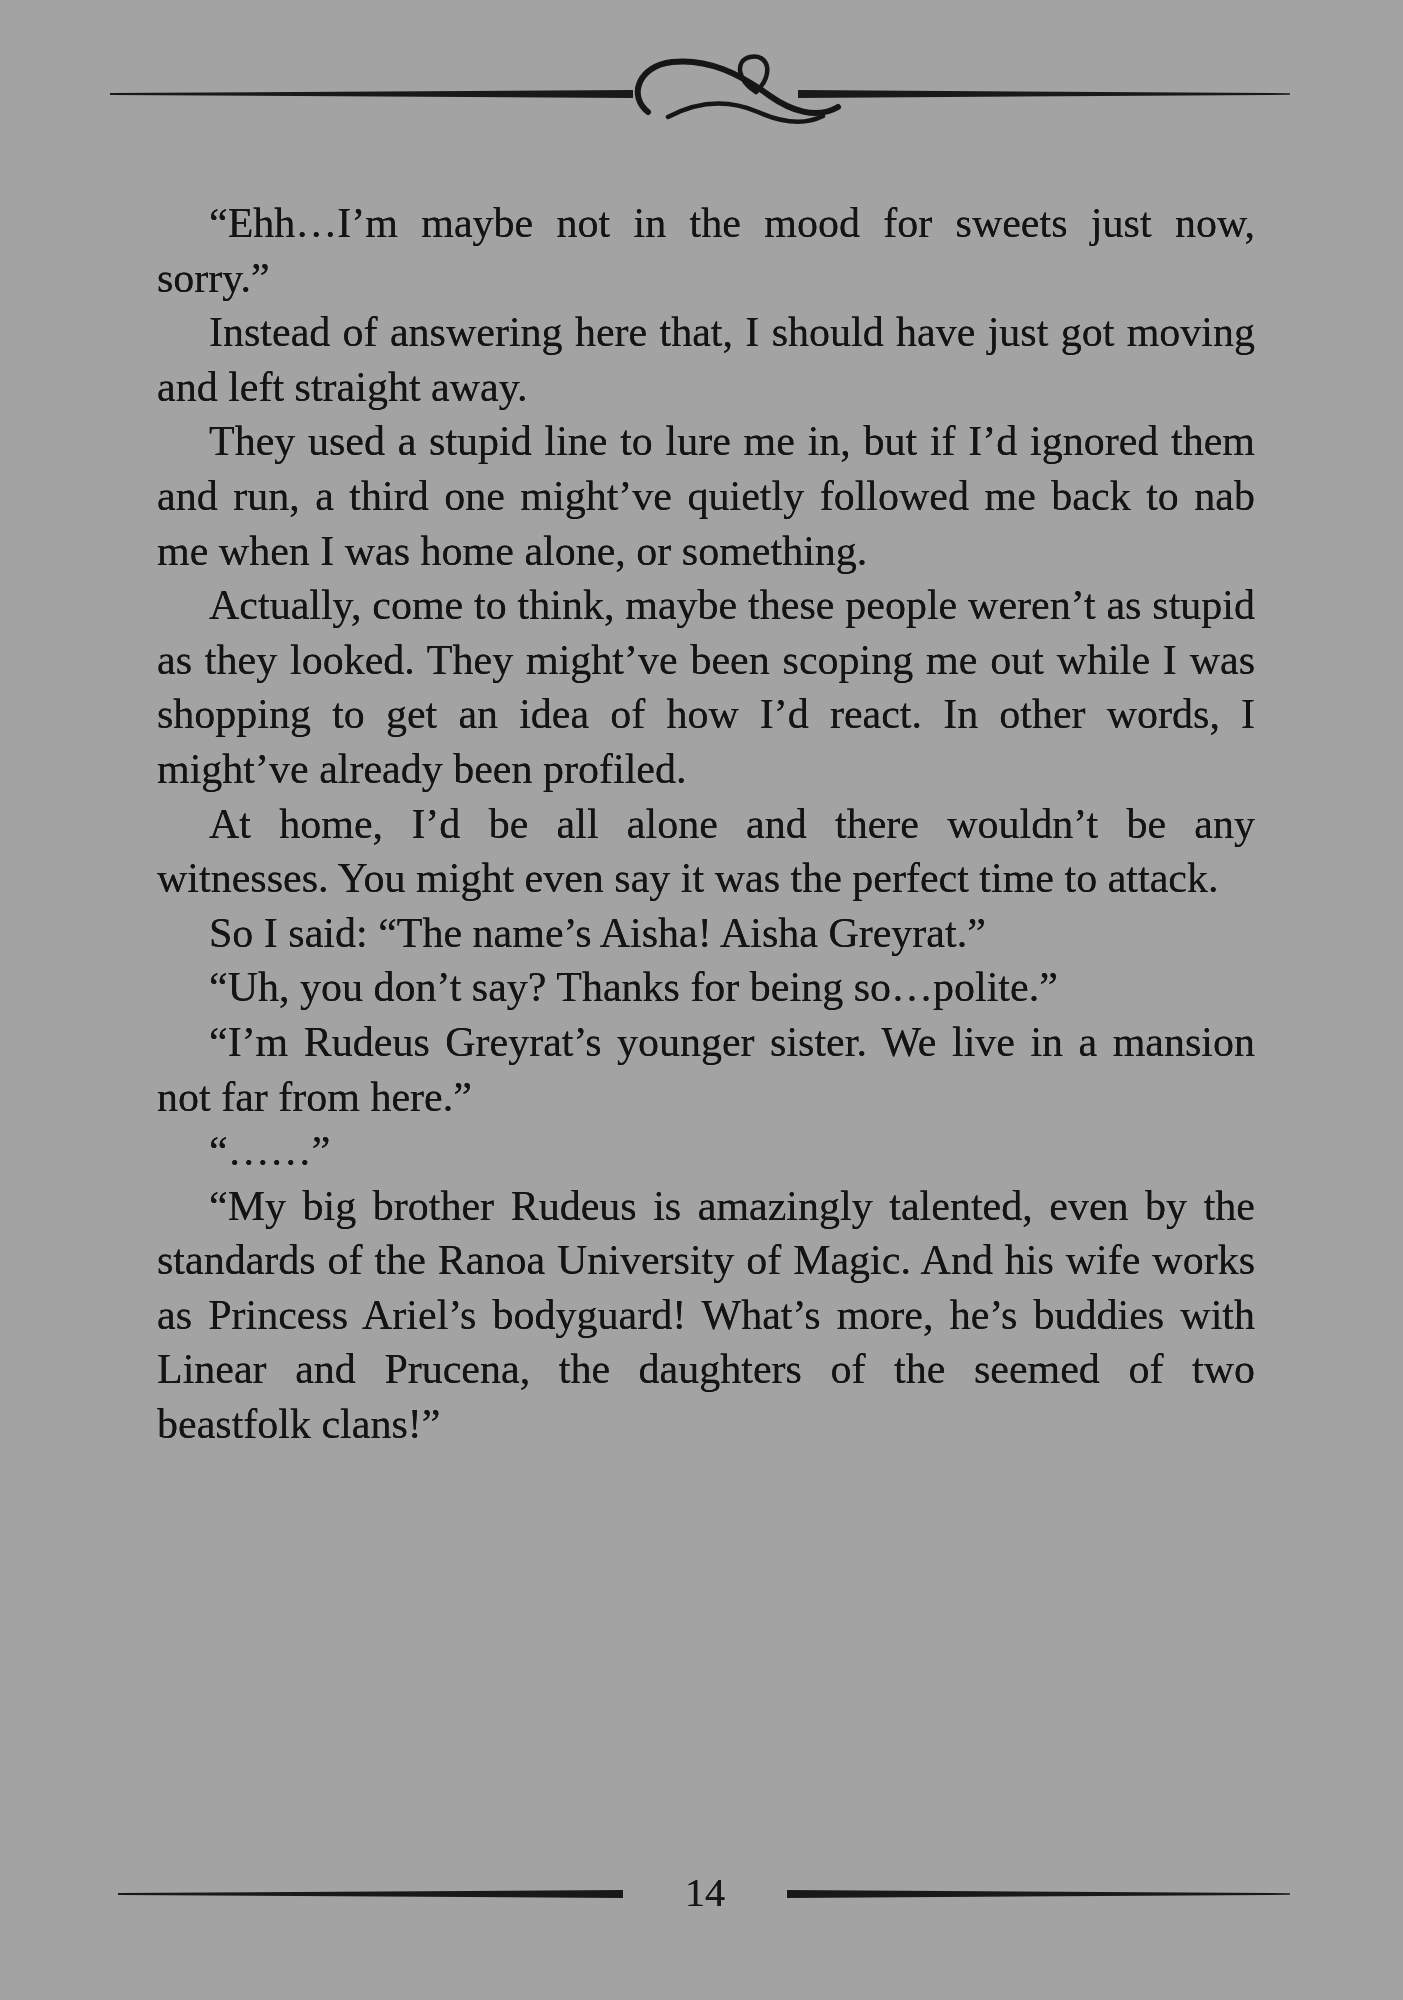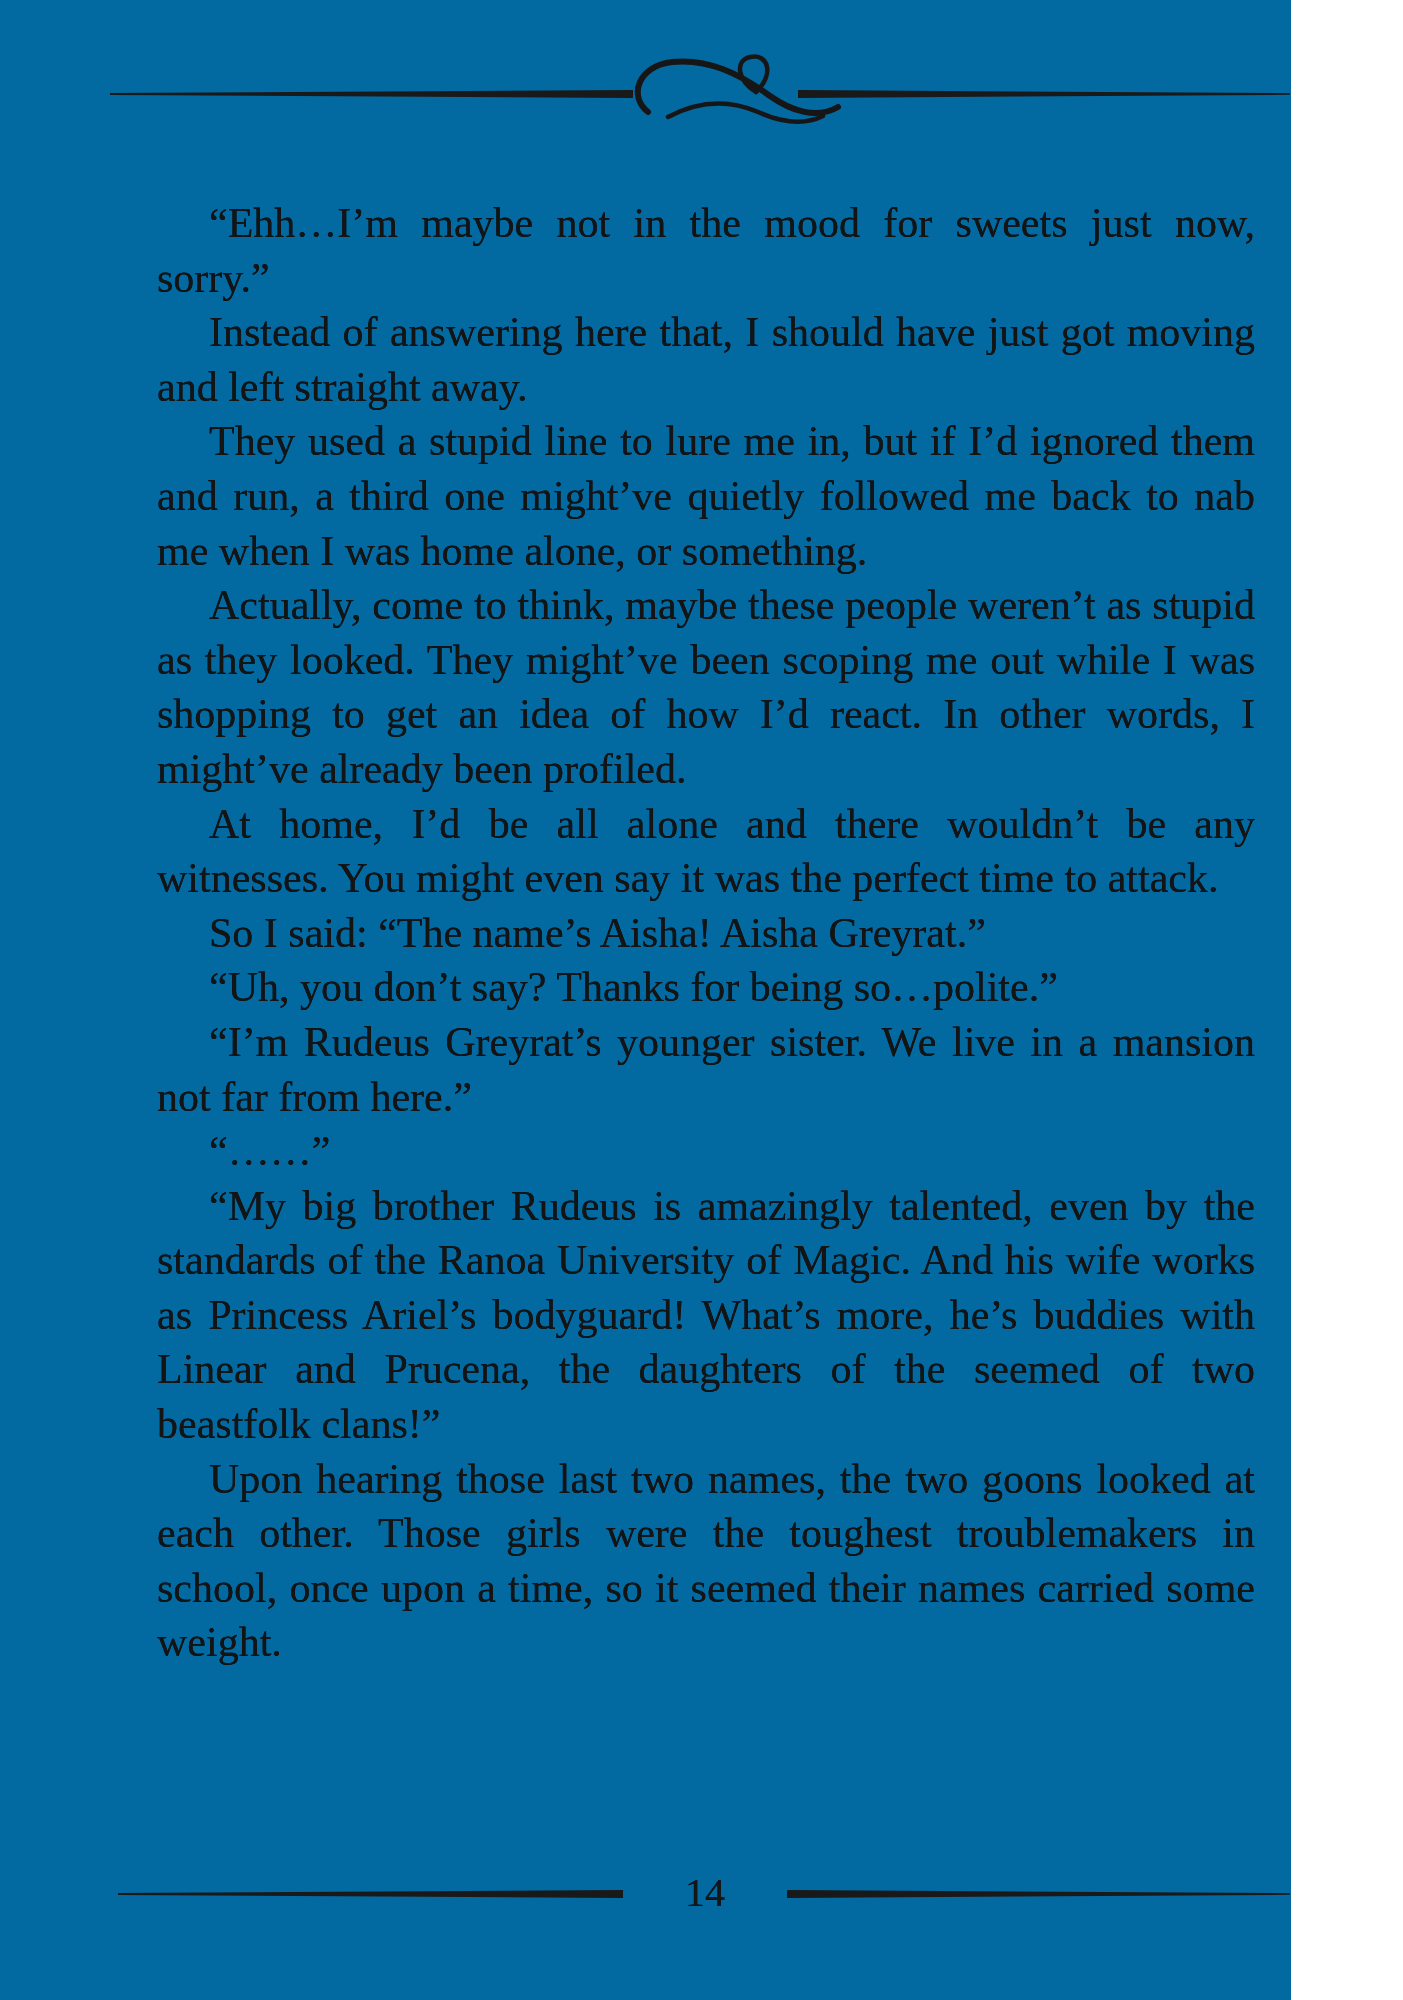--- a/index.html
+++ b/index.html
@@ -2,23 +2,23 @@
 <html><head>
 <meta charset="utf-8">
 <style>
   html, body {
     margin: 0;
     padding: 0;
     background: #ffffff;
   }
   .page {
     position: relative;
-    width: 1291px;
+    width: 1403px;
     height: 2000px;
-    background: #0369a1;
+    background: #a3a3a3;
     overflow: hidden;
     font-family: "Liberation Serif", "DejaVu Serif", serif;
     color: #141414;
   }
 
   
   .header-ornament {
     position: absolute;
     left: 110px;
     top: 52px;
@@ -112,21 +112,20 @@
       <p>“Ehh…I’m maybe not in the mood for sweets just now, sorry.”</p>
       <p>Instead of answering here that, I should have just got moving and left straight away.</p>
       <p>They used a stupid line to lure me in, but if I’d ignored them and run, a third one might’ve quietly followed me back to nab me when I was home alone, or something.</p>
       <p>Actually, come to think, maybe these people weren’t as stupid as they looked. They might’ve been scoping me out while I was shopping to get an idea of how I’d react. In other words, I might’ve already been profiled.</p>
       <p>At home, I’d be all alone and there wouldn’t be any witnesses. You might even say it was the perfect time to attack.</p>
       <p>So I said: “The name’s Aisha! Aisha Greyrat.”</p>
       <p>“Uh, you don’t say? Thanks for being so…polite.”</p>
       <p>“I’m Rudeus Greyrat’s younger sister. We live in a man­sion not far from here.”</p>
       <p>“……”</p>
       <p>“My big brother Rudeus is amazingly talented, even by the standards of the Ranoa University of Magic. And his wife works as Princess Ariel’s bodyguard! What’s more, he’s buddies with Linear and Prucena, the daughters of the seemed of two beastfolk clans!”</p>
-      <p>Upon hearing those last two names, the two goons looked at each other. Those girls were the toughest trou­blemakers in school, once upon a time, so it seemed their names carried some weight.</p>
     </main>
 
   <div class="footer">
     <div class="rule footer-left"></div>
     <span class="page-number">14</span>
     <div class="rule footer-right"></div>
   </div>
 
 </div>
 

